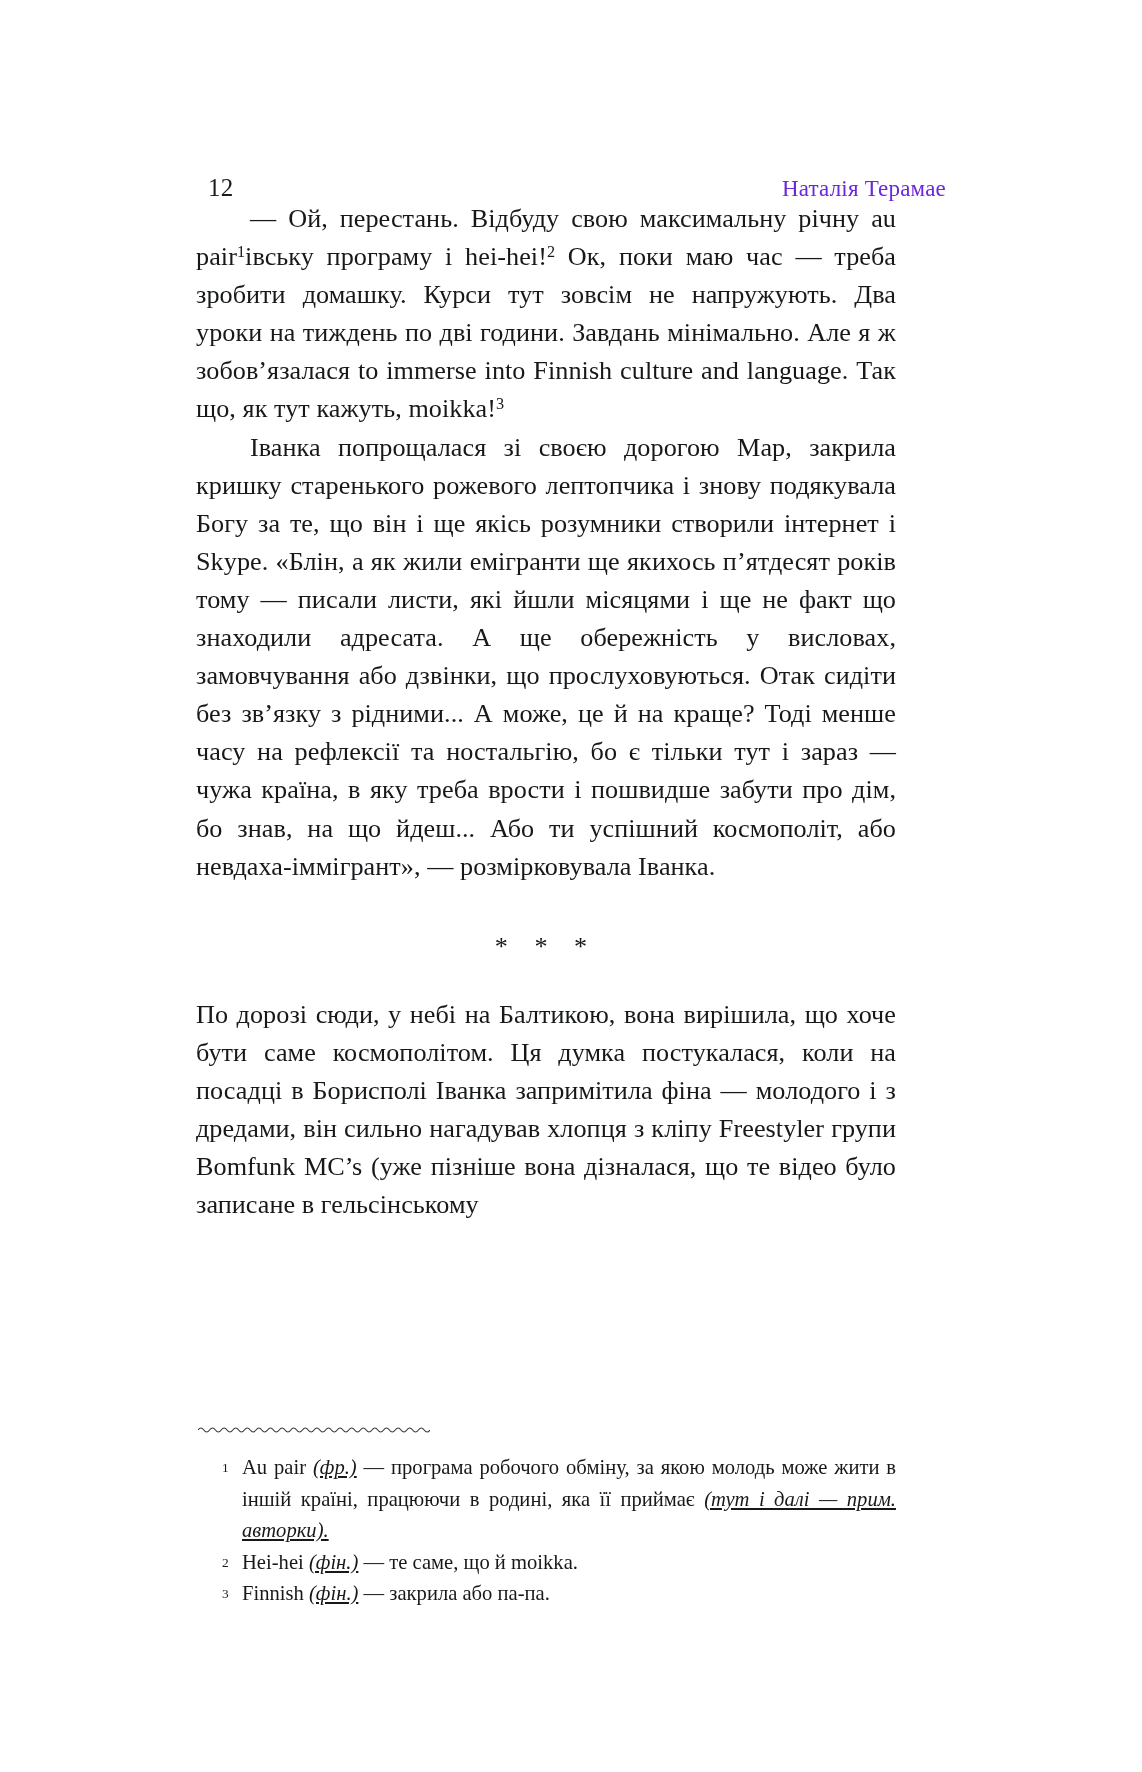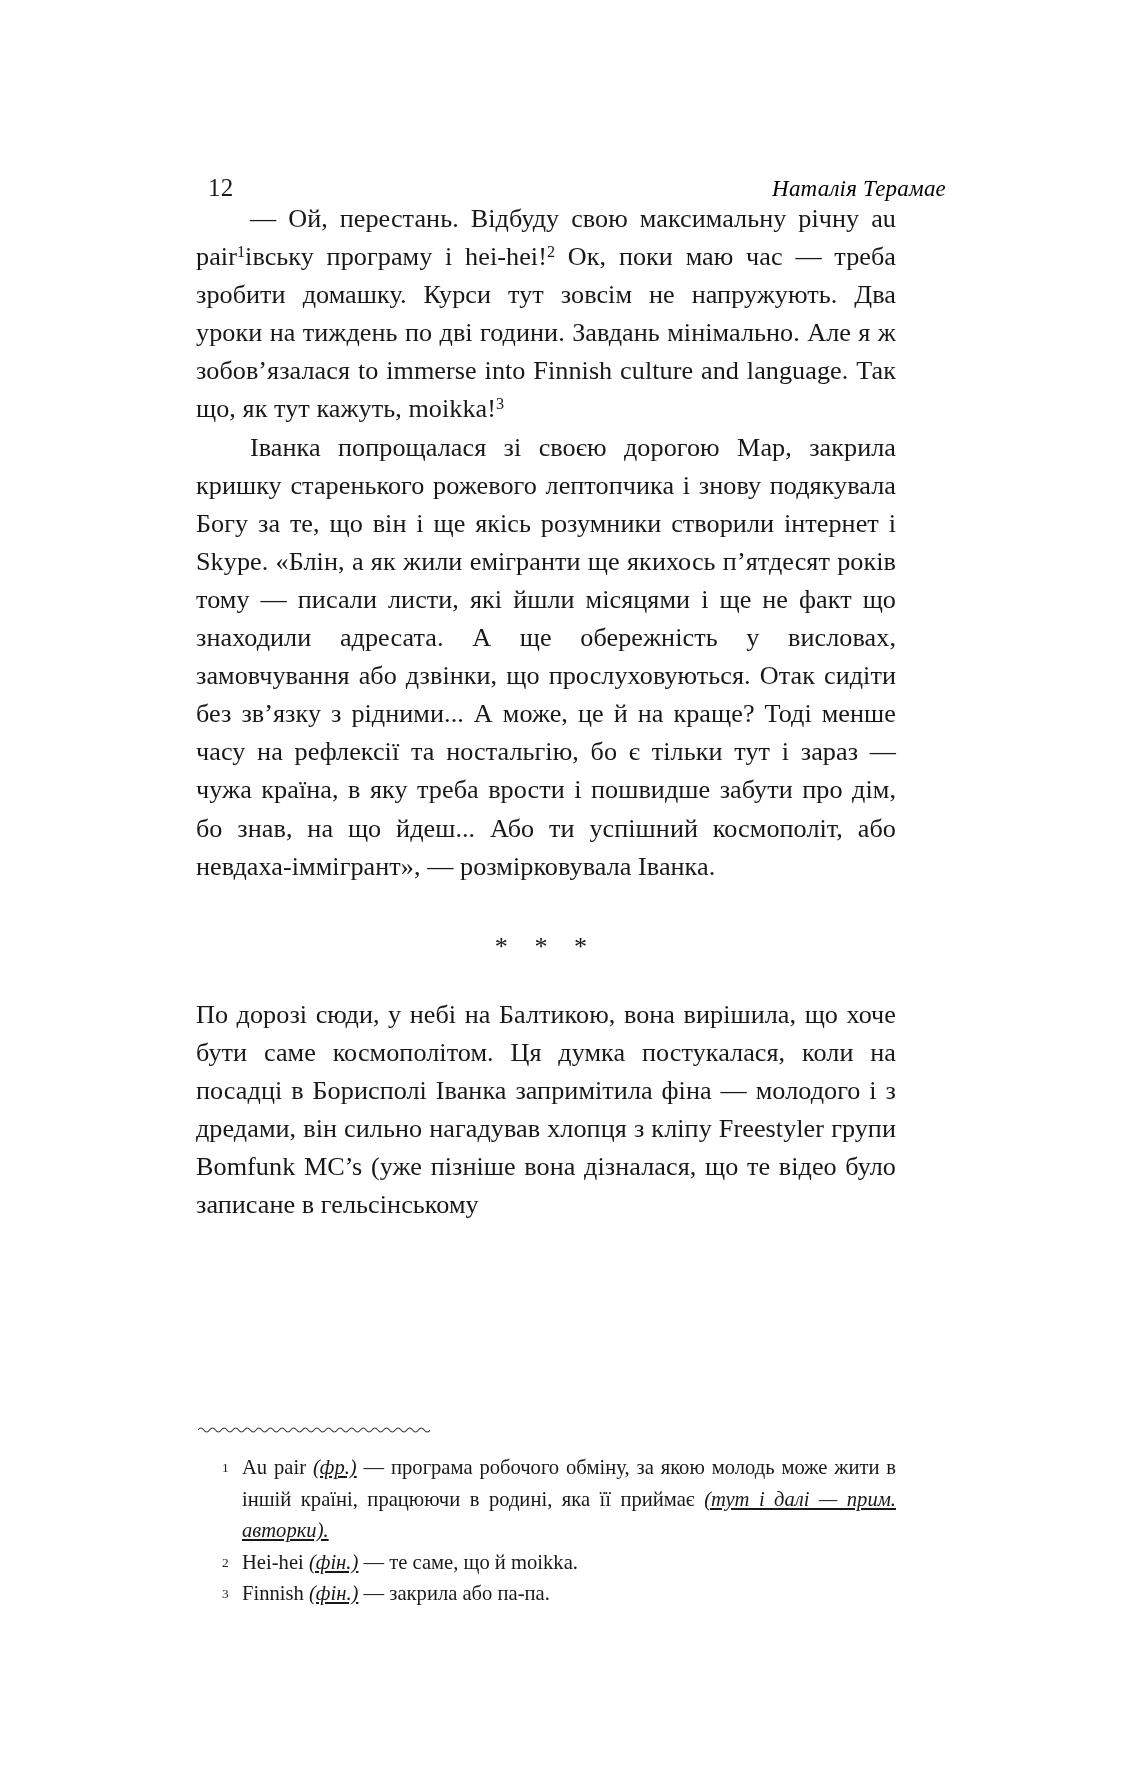--- a/index.html
+++ b/index.html
@@ -35,24 +35,23 @@
   }
   .folio {
     font-size: 25px;
     line-height: 1;
     color: #1a1c1e;
     letter-spacing: 0.3px;
   }
   .head-author {
     font-size: 23px;
     line-height: 1;
-    color: #000000;
+    color: #6d28d9;
     letter-spacing: 0.2px;
     white-space: nowrap;
-    font-style: italic;
   }
 
   
   .textblock {
     position: absolute;
     top: 200px;
     left: 196px;
     width: 700px;
   }
   p.body {

